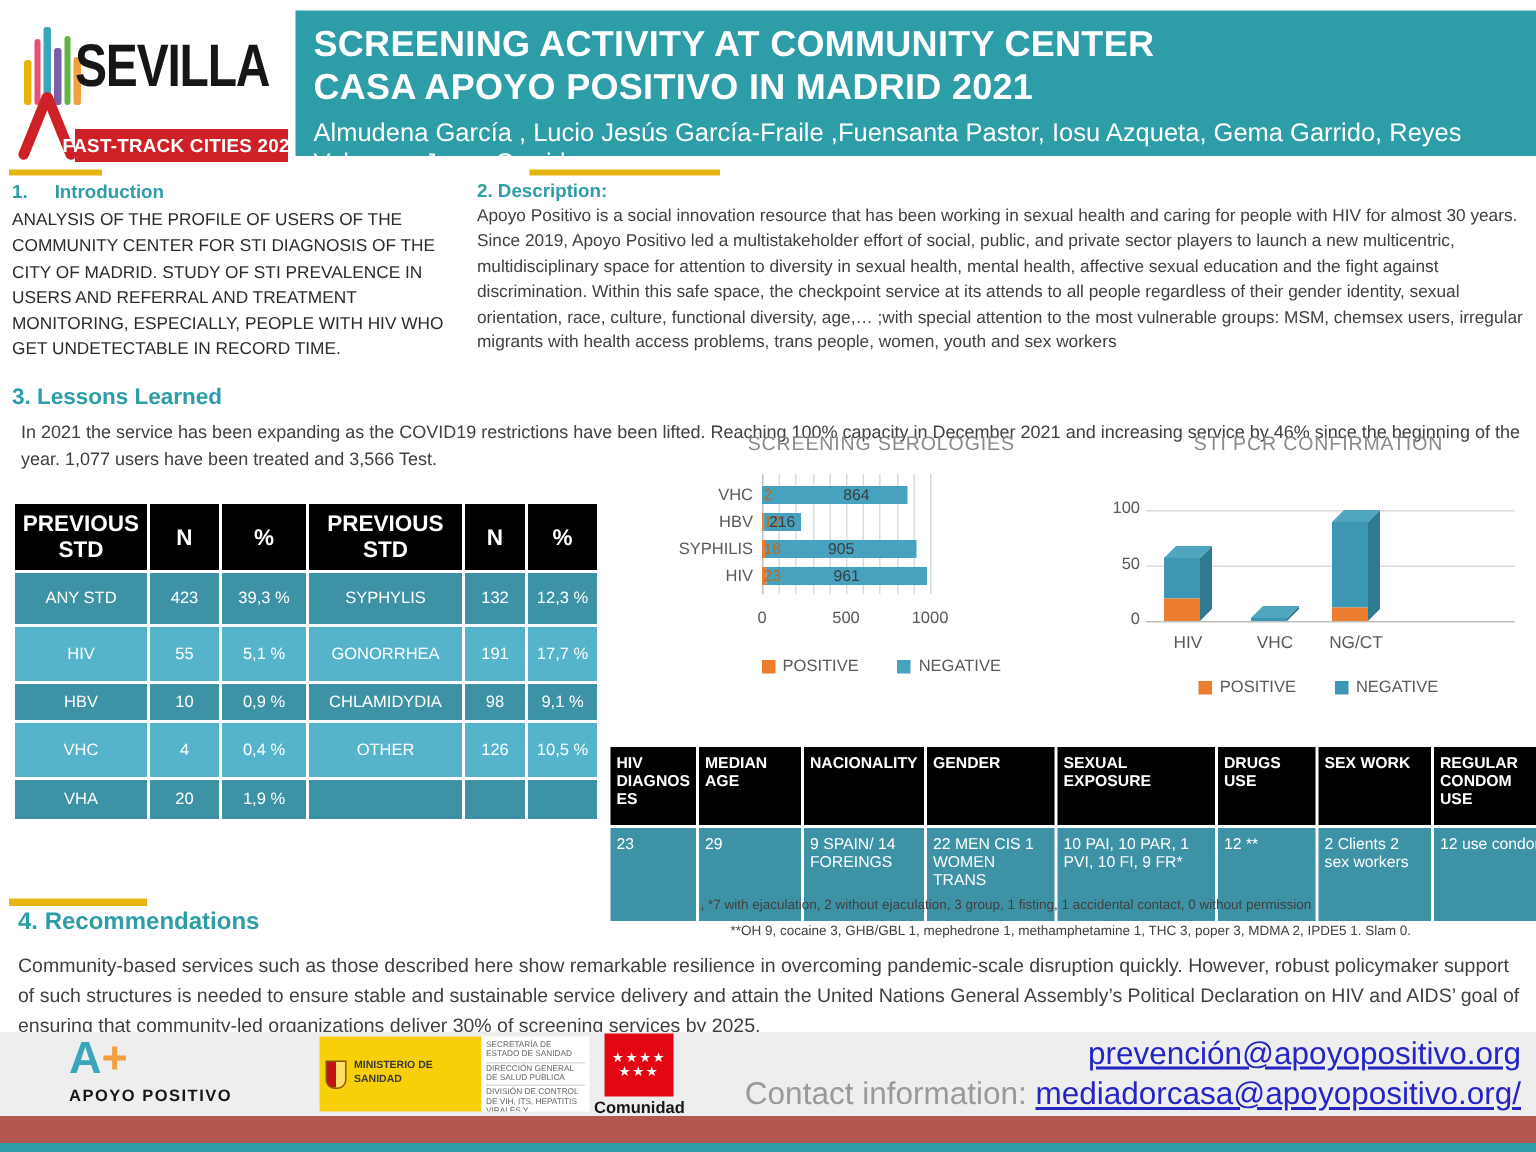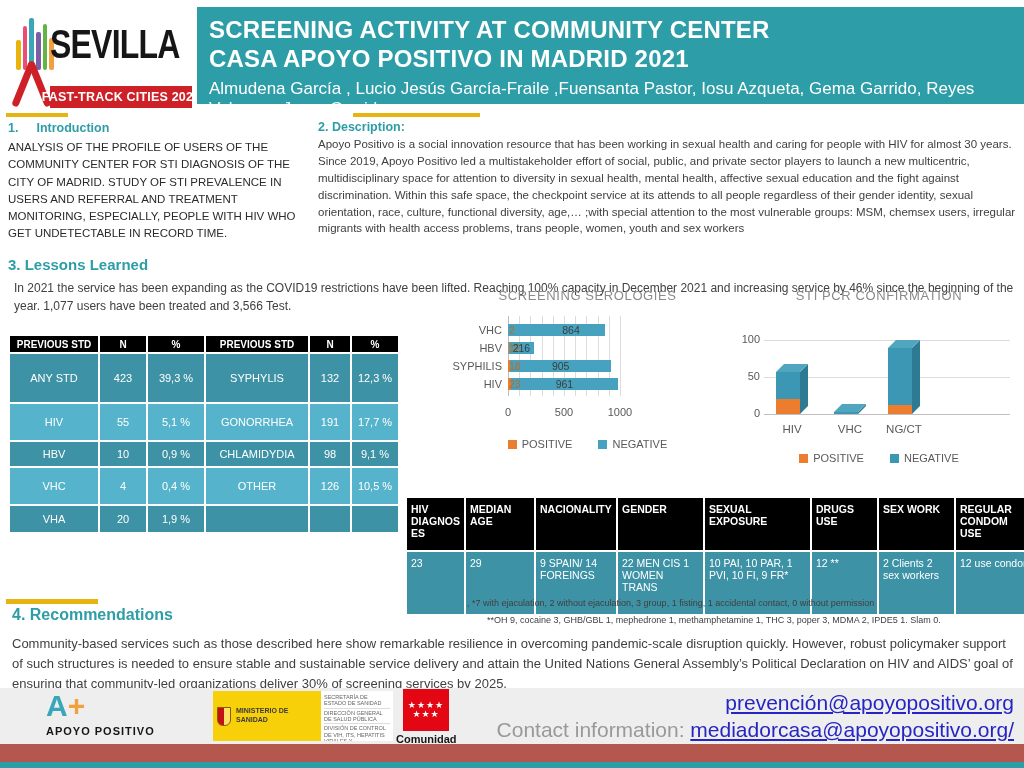--- a/index.html
+++ b/index.html
@@ -31,25 +31,25 @@
   .lessons-body { position:absolute; left:14px; top:279px; width:1004px; font-size:12px; color:#404040; line-height:1.5; }
   .rec-head { position:absolute; left:12px; top:606px; font-size:16px; }
   .rec-body { position:absolute; left:12px; top:634px; width:1006px; font-size:13px; color:#3f3f3f; line-height:1.55; }
   .fn1 { position:absolute; left:467px; top:598px; font-size:9px; color:#404040; }
   .fn2 { position:absolute; left:487px; top:615px; font-size:9px; color:#404040; }
 
   
   .tbl-wrap { position:absolute; }
   table { border-collapse:separate; border-spacing:2px; table-layout:fixed; width:100%; }
   th { background:var(--table-black,#000); color:#fff; font-weight:700; text-align:center; vertical-align:middle; }
-  #prev-std-table th { font-size:10px; height:16px; padding:2px; }
+  #prev-std-table th { font-size:15px; height:44px; padding:2px; }
   #prev-std-table td { color:#fff; font-size:11px; text-align:center; vertical-align:middle; padding:2px; }
   #prev-std-table tbody tr:nth-child(odd) td { background:var(--row-dark,#3e92a5); }
   #prev-std-table tbody tr:nth-child(even) td { background:var(--row-light,#55b4cb); }
-  #prev-std-table tbody tr:nth-child(1) td { height:48px; }
+  #prev-std-table tbody tr:nth-child(1) td { height:34px; }
   #prev-std-table tbody tr:nth-child(2) td { height:36px; }
   #prev-std-table tbody tr:nth-child(3) td { height:24px; }
   #prev-std-table tbody tr:nth-child(4) td { height:36px; }
   #prev-std-table tbody tr:nth-child(5) td { height:26px; }
   #hiv-table th { font-size:10.5px; text-align:left; vertical-align:top; padding:5px 4px; height:52px; word-break:break-word; }
   #hiv-table td { background:var(--row-dark,#3e92a5); color:#fff; font-size:10.5px; text-align:left; vertical-align:top; padding:5px 4px; height:62px; }
 
   
   .chart { position:absolute; }
   .chart-title { position:absolute; top:0; left:0; right:0; text-align:center; color:#8a8a8a; font-size:13px; letter-spacing:.6px; }

